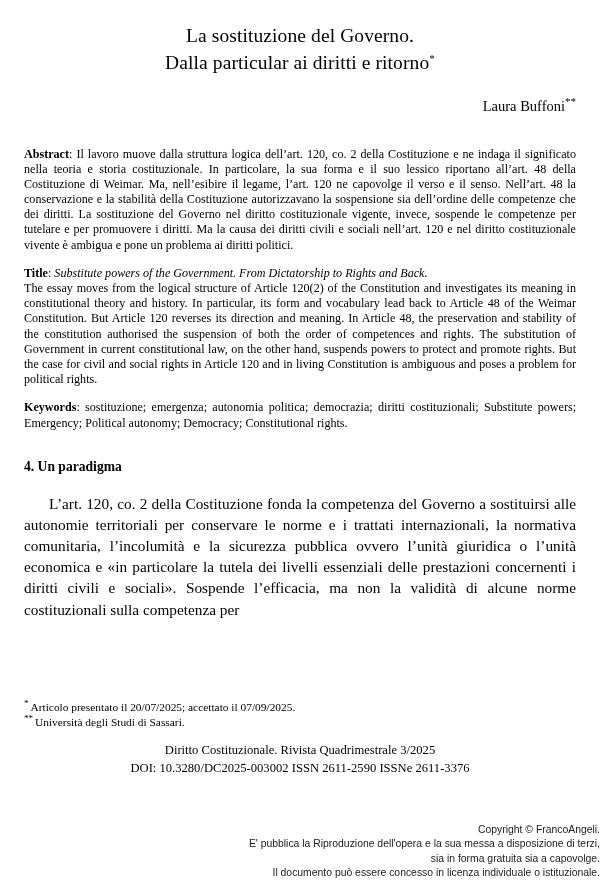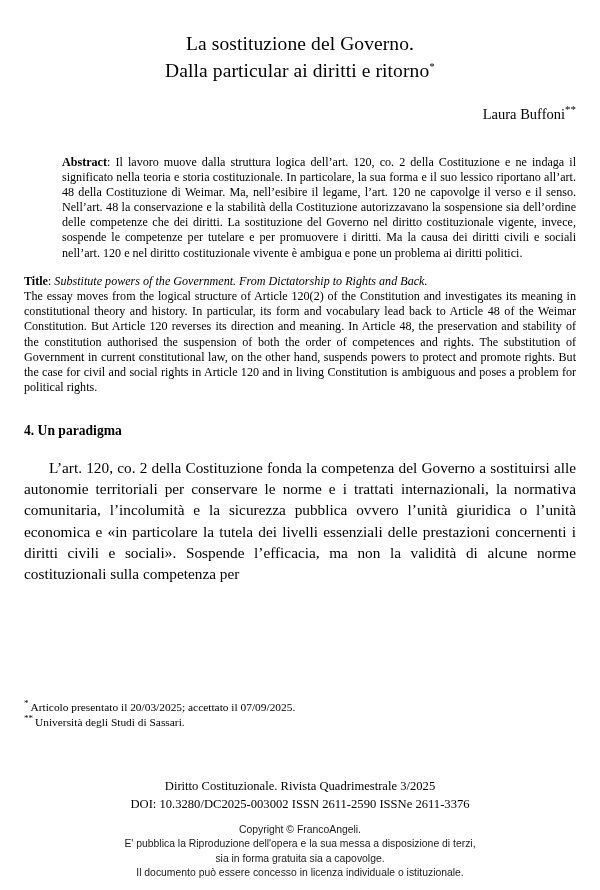--- a/index.html
+++ b/index.html
@@ -16,21 +16,21 @@
     color: #000000;
     overflow: hidden;
   }
 
   .page {
     position: absolute;
     left: 0; top: 0;
     width: 600px;
     height: 890px;
     box-sizing: border-box;
-    padding: 16px 24px;
+    padding: 8px 24px;
   }
 
   
   .title-block {
     margin-top: 14px;
     text-align: center;
   }
   .doc-title-line {
     font-size: 19.5px;
     line-height: 27px;
@@ -50,21 +50,21 @@
   }
 
   
   .small-block {
     font-size: 12.1px;
     line-height: 15.1px;
     text-align: justify;
     text-justify: inter-word;
     hyphens: manual;
   }
-  .abstract-block { margin-top: 31px; margin-left: 38px; }
+  .abstract-block { margin-top: 31px; }
   .title-en-block { margin-top: 13.5px; }
   .keywords-block { margin-top: 13.5px; }
 
   .lead {
     font-weight: bold;
   }
   .ital {
     font-style: italic;
   }
   .title-en-line {
@@ -112,31 +112,30 @@
 
   
   .imprint {
     position: absolute;
     left: 24px;
     right: 24px;
     top: 742px;
     text-align: center;
     font-size: 12.6px;
     line-height: 17.5px;
-    margin-top: 36px;
   }
   .imprint div { white-space: nowrap; }
 
   
   .copyright {
     position: absolute;
     left: 0;
     right: 0;
     top: 823px;
-    text-align: center;
+    text-align: right;
     font-family: "Liberation Sans", "DejaVu Sans", sans-serif;
     font-size: 10.4px;
     line-height: 14.4px;
     color: #1a1a1a;
   }
   .copyright div { white-space: nowrap; }
 </style>
 </head>
 <body>
 
@@ -154,28 +153,31 @@
   </div>
 
   <div class="small-block abstract-block">
     <span class="lead">Abstract</span><span>: </span><span>Il lavoro muove dalla struttura logica dell’art. 120, co. 2 della Costituzione e ne indaga il significato nella teoria e storia costituzionale. In particolare, la sua forma e il suo lessico riportano all’art. 48 della Costituzione di Weimar. Ma, nell’esibire il legame, l’art. 120 ne capovolge il verso e il senso. Nell’art. 48 la conservazione e la stabilità della Costituzione autorizzavano la sospensione sia dell’ordine delle compe­tenze che dei diritti. La sostituzione del Governo nel diritto costituzionale vigente, invece, sospende le competenze per tutelare e per promuovere i diritti. Ma la causa dei diritti civili e sociali nell’art. 120 e nel diritto costituzionale vivente è ambigua e pone un problema ai diritti politici.</span>
   </div>
 
   <div class="small-block title-en-block">
     <span class="title-en-line"><span class="lead">Title</span><span>: </span><span class="ital">Substitute powers of the Government. From Dictatorship to Rights and Back.</span></span><span>The essay moves from the logical structure of Article 120(2) of the Constitution and investigates its meaning in constitutional theory and history. In particular, its form and vocabulary lead back to Article 48 of the Weimar Constitution. But Article 120 re­verses its direction and meaning. In Article 48, the preservation and stability of the constitution authorised the suspension of both the order of competences and rights. The substitution of Government in current constitutional law, on the other hand, sus­pends powers to protect and promote rights. But the case for civil and social rights in Article 120 and in living Constitution is ambiguous and poses a problem for political rights.</span>
   </div>
 
+  <div class="small-block keywords-block">
+    <span class="lead">Keywords</span><span>: </span><span>sostituzione; emergenza; autonomia politica; democrazia; diritti costituzionali; Substitute powers; Emergency; Political autonomy; Democracy; Constitutional rights.</span>
+  </div>
 
   <div class="section-heading">4. Un paradigma</div>
 
   <div class="body-para">L’art. 120, co. 2 della Costituzione fonda la competenza del Governo a sostituirsi alle autonomie territoriali per conservare le norme e i trattati in­ternazionali, la normativa comunitaria, l’incolumità e la sicurezza pubblica ovvero l’unità giuridica o l’unità economica e «in particolare la tutela dei livelli essenziali delle prestazioni concernenti i diritti civili e sociali». Sospende l’effi­cacia, ma non la validità di alcune norme costituzionali sulla competenza per</div>
 
   <div class="footnotes">
     <div class="footnote">
-      <span class="fn-mark">*</span><span>Articolo presentato il 20/03/2025; accettato il 07/09/2025.</span>
+      <span class="fn-mark">*</span><span>Articolo presentato il 20/07/2025; accettato il 07/09/2025.</span>
     </div>
     <div class="footnote">
       <span class="fn-mark">**</span><span>Università degli Studi di Sassari.</span>
     </div>
   </div>
 
   <div class="imprint">
     <div>Diritto Costituzionale. Rivista Quadrimestrale 3/2025</div>
     <div>DOI: 10.3280/DC2025-003002 ISSN 2611-2590 ISSNe 2611-3376</div>
   </div>

